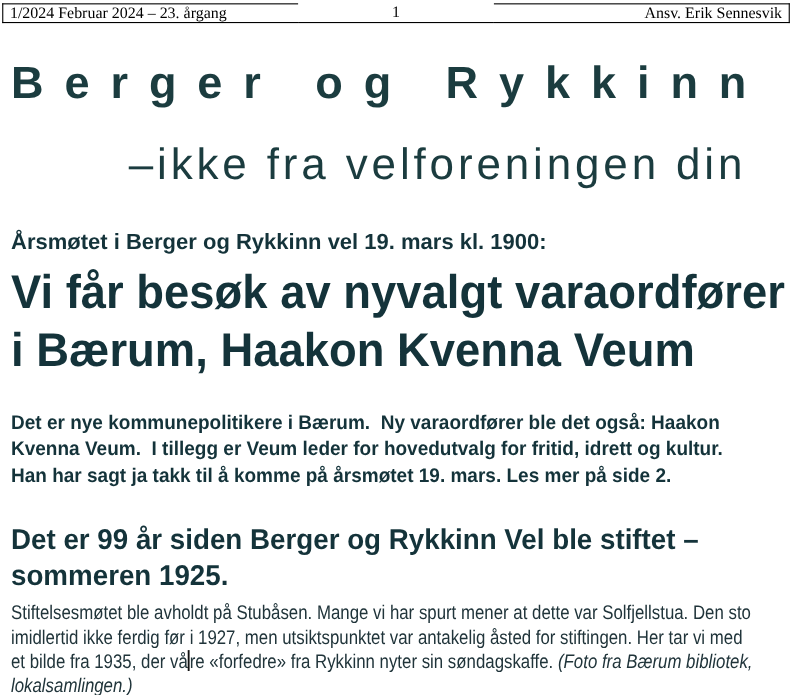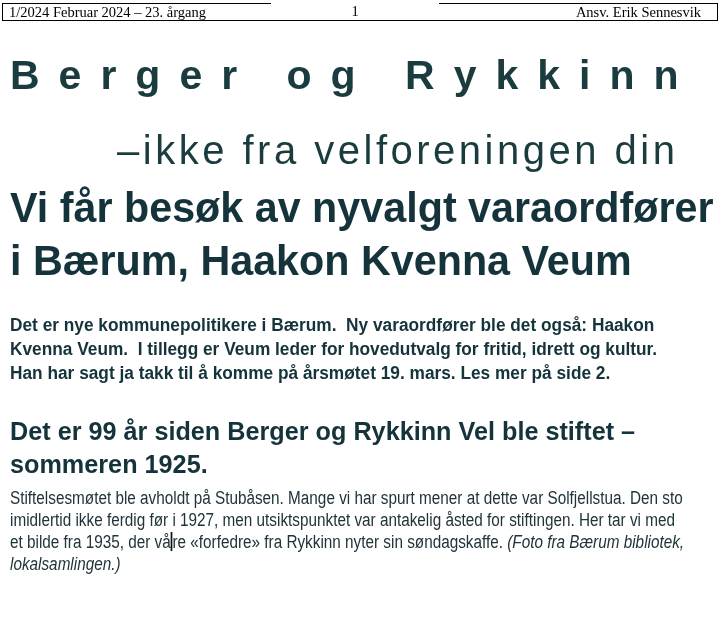--- a/index.html
+++ b/index.html
@@ -31,21 +31,21 @@
   .header-cell-center {
     flex: 1;
     border-bottom: 1.5px solid #000;
     text-align: center;
   }
   .header-cell-right {
     width: 262px;
     border: 1.5px solid #000;
     border-left: none;
     text-align: right;
-    padding-right: 16px;
+    padding-right: 6px;
     white-space: pre;
   }
   
   .masthead-title {
     margin: 31px 0 0 10px;
     font-size: 41px;
     line-height: 46px;
     font-weight: bold;
     letter-spacing: 19px;
     color: var(--ink_masthead, #1B3C3F);
@@ -126,20 +126,21 @@
 
   <div class="header-row">
     <div class="header-cell-left">1/2024 Februar 2024 – 23. årgang</div>
     <div class="header-cell-center">1</div>
     <div class="header-cell-right">Ansv. Erik Sennesvik</div>
   </div>
 
   <div class="masthead-title">Berger og Rykkinn</div>
   <div class="masthead-subtitle">–ikke fra velforeningen din</div>
 
+  <div class="kicker">Årsmøtet i Berger og Rykkinn vel 19. mars kl. 1900:</div>
 
   <div class="headline">
     <div class="line">Vi får besøk av nyvalgt varaordfører</div>
     <div class="line">i Bærum, Haakon Kvenna Veum</div>
   </div>
 
   <div class="lead">
     <div class="line">Det er nye kommunepolitikere i Bærum.  Ny varaordfører ble det også: Haakon</div>
     <div class="line">Kvenna Veum.  I tillegg er Veum leder for hovedutvalg for fritid, idrett og kultur.</div>
     <div class="line">Han har sagt ja takk til å komme på årsmøtet 19. mars. Les mer på side 2.</div>

